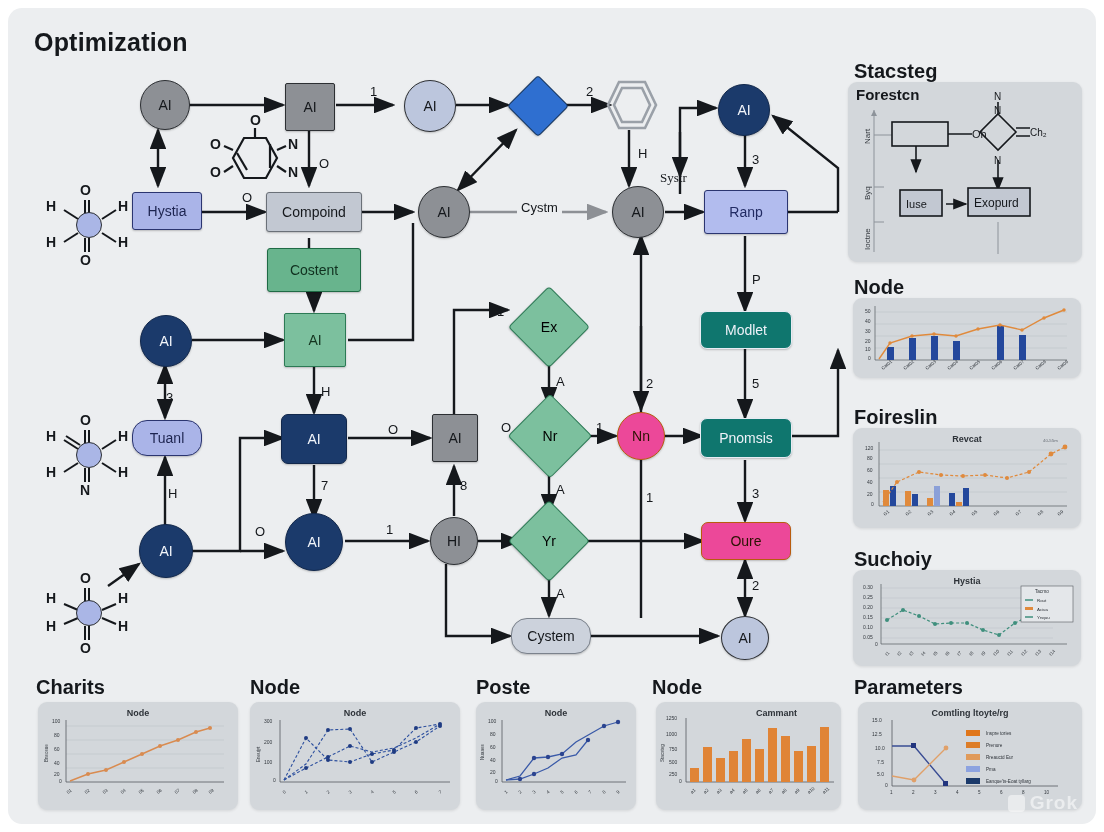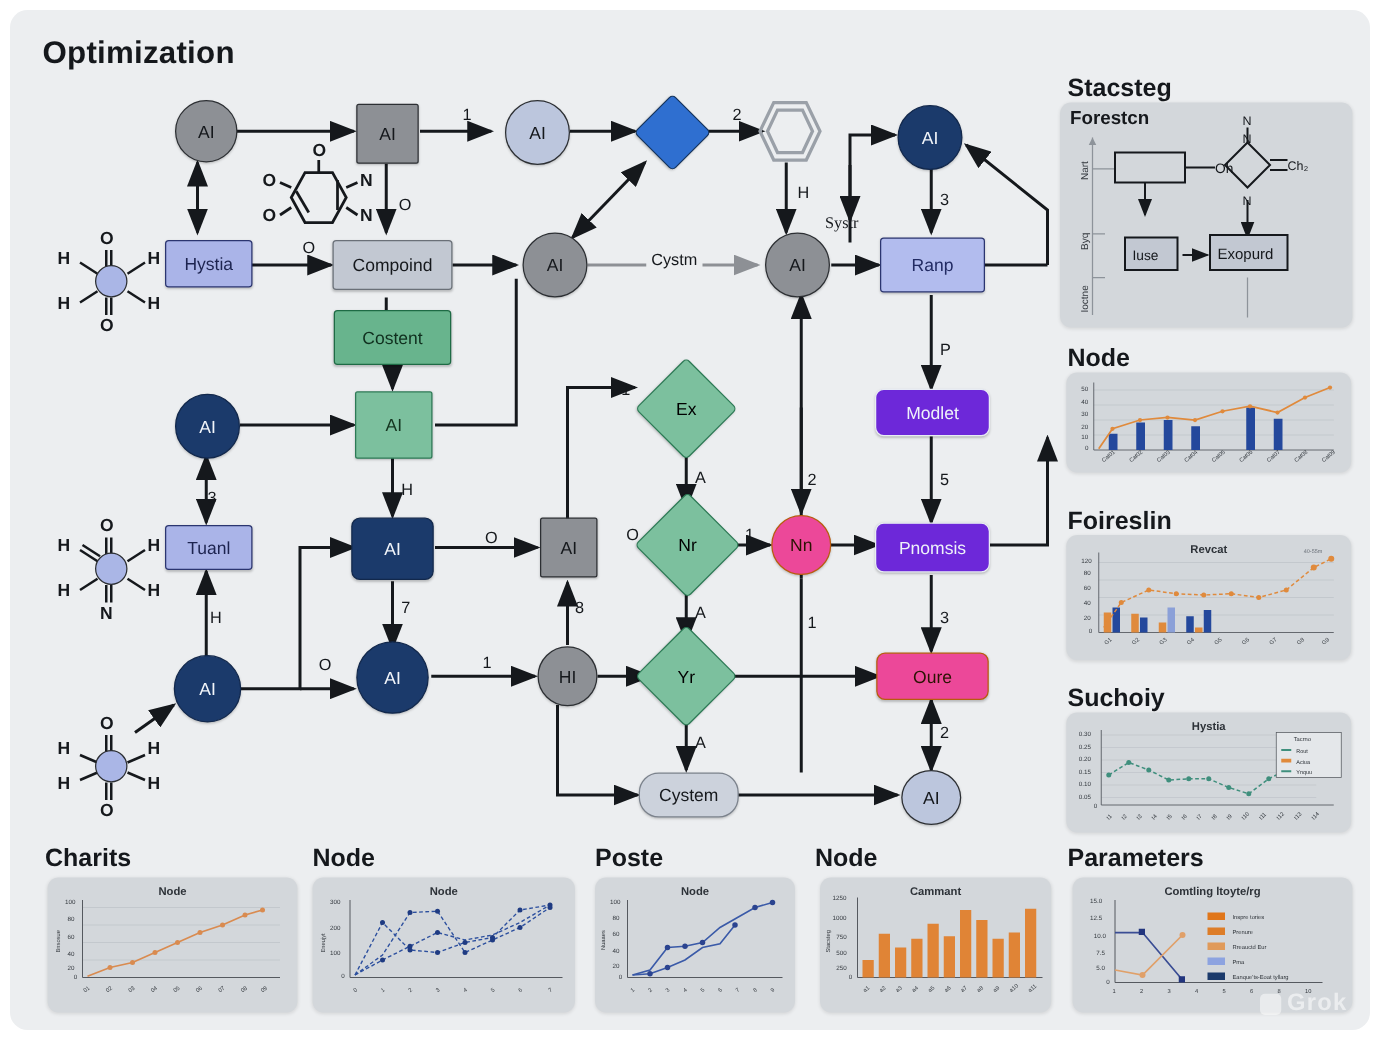--- a/index.html
+++ b/index.html
@@ -43,21 +43,21 @@
     border-radius: 4px;
     box-shadow: 0 1px 2px rgba(0,0,0,.22);
   }
   .n-diamond .lab { position: relative; z-index: 2; }
 
   
   .v-graycirc { background: #8d9095; border: 1.6px solid #2c2f33; color: #15181c; }
   .v-graysq   { background: #8d9095; border: 1.6px solid #2c2f33; color: #15181c; }
   .v-ltblue   { background: #bcc6dd; border: 1.6px solid #2c2f33; color: #15181c; }
   .v-navy     { background: #1b3a6b; border: 1.6px solid #12284c; color: #f2f5fa; }
-  .v-navysoft { background: #6d28d9; border: 1.6px solid #e8ecf4; color: #eef2f9; }
+  .v-navysoft { background: #0f766e; border: 1.6px solid #e8ecf4; color: #eef2f9; }
   .v-periw    { background: #aab4e8; border: 1.8px solid #2b3570; color: #1d2450; }
   .v-periw2   { background: #b2bcee; border: 1.8px solid #2b3570; color: #222b63; }
   .v-silver   { background: #c2c8d2; border: 1.6px solid #6a7078; color: #15181c; }
   .v-green    { background: #68b48d; border: 1.8px solid #1e6b45; color: #10301f; }
   .v-green2   { background: #7cc09e; border: 1.8px solid #2c7a55; color: #14341f; }
   .v-orange   { background: #ec4899; border: 1.8px solid #b85c0d; color: #2b1403; justify-content: center; }
   .v-bluedia  { background: #2f6fd0; border: 1.8px solid #17365f; color: #fff; }
   .v-pale     { background: #ccd2dc; border: 1.6px solid #7b828c; color: #15181c; }
 
   svg.wires { position: absolute; left:0; top:0; width:1088px; height:816px; pointer-events:none; }
@@ -364,21 +364,21 @@
 
   <div class="node n-diamond" style="left:512px; top:290px; width:58px; height:58px;">
     <div class="dia v-green2"></div>
     <span class="lab">Ex</span>
   </div>
 
   <div class="node n-round v-navysoft" style="left:692px; top:303px; width:92px; height:38px;">
       <span>Modlet</span>
     </div>
 
-  <div class="node n-rect v-periw" style="left:124px; top:412px; width:70px; height:36px;">
+  <div class="node n-rect v-periw" style="left:124px; top:412px; width:70px; height:36px;border-radius:15px;">
       <span>Tuanl</span>
     </div>
   <div class="node n-round v-navy" style="left:273px; top:406px; width:66px; height:50px;">
       <span>AI</span>
     </div>
   <div class="node n-sq v-graysq" style="left:424px; top:406px; width:46px; height:48px;">
       <span>AI</span>
     </div>
 
   <div class="node n-diamond" style="left:512px; top:398px; width:60px; height:60px;">
@@ -806,21 +806,21 @@
         <text x="86" y="92" transform="rotate(-40 86 92)">5</text>
         <text x="100" y="92" transform="rotate(-40 100 92)">6</text>
         <text x="114" y="92" transform="rotate(-40 114 92)">7</text>
         <text x="128" y="92" transform="rotate(-40 128 92)">8</text>
         <text x="142" y="92" transform="rotate(-40 142 92)">9</text>
       </g>
     </svg>
   </div>
 
   <div class="sec-title" style="left:644px; top:668px;">Node</div>
-  <div class="panel" style="left:648px; top:694px; width:185px; height:108px;">
+  <div class="panel" style="left:648px; top:694px; width:185px; height:108px;padding-left:28px;">
     <div class="panel-title">Cammant</div>
     <svg width="185" height="108" viewBox="0 0 185 108">
       <g stroke="#55595f" stroke-width="0.8">
         <line x1="30" y1="16" x2="30" y2="80"></line>
           <line x1="30" y1="80" x2="178" y2="80"></line>
       </g>
       <g fill="#e08436">
         <rect x="34" y="66" width="9" height="14"></rect>
         <rect x="47" y="45" width="9" height="35"></rect>
         <rect x="60" y="56" width="9" height="24"></rect>

